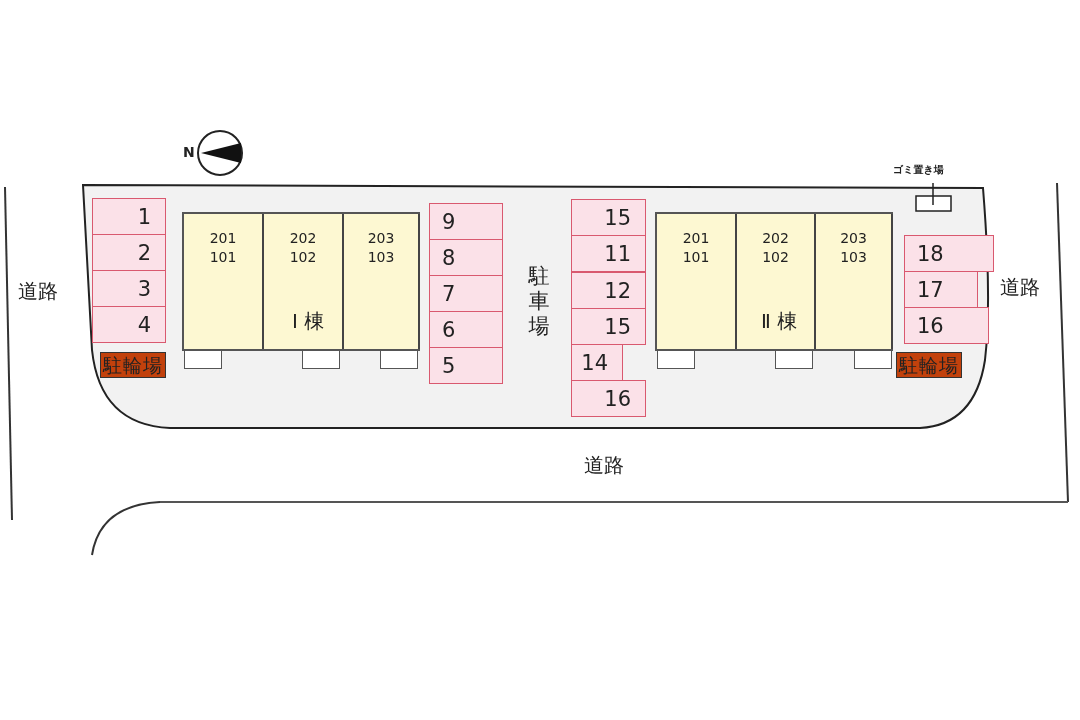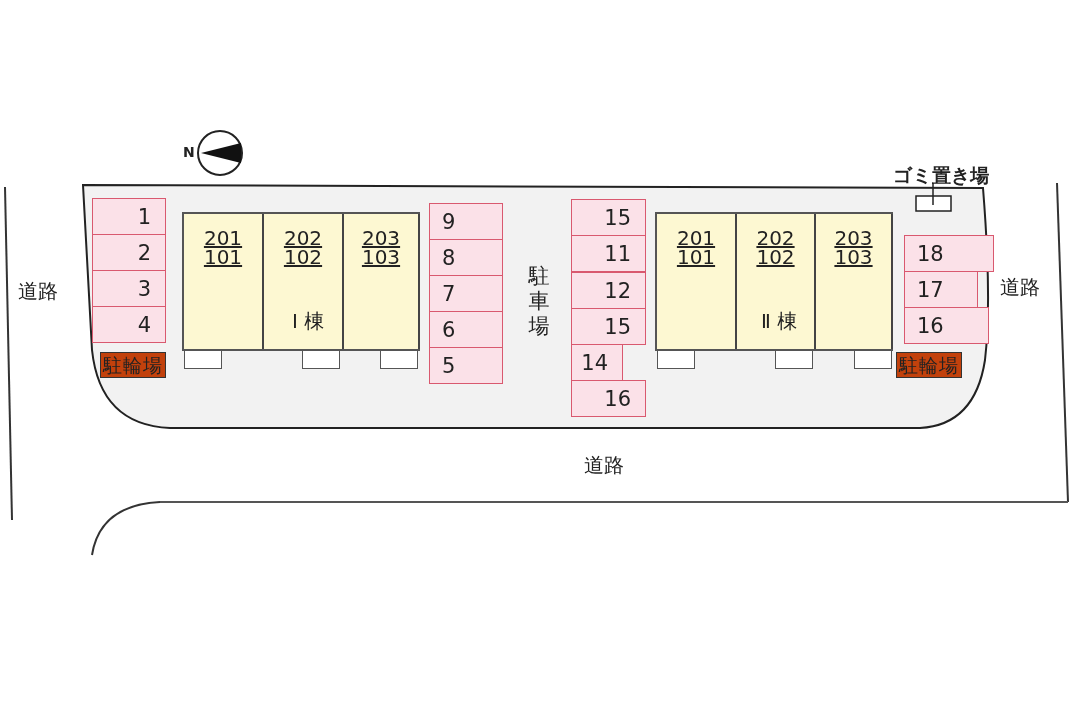--- a/index.html
+++ b/index.html
@@ -7,21 +7,21 @@
          font-family:"DejaVu Sans", "Liberation Sans", sans-serif; color:#222; }
   .abs { position:absolute; }
   svg.base { position:absolute; left:0; top:0; }
   .lot { position:absolute; background:#fbe1e8; border:1.5px solid #d9596f; box-sizing:border-box;
          font-size:21px; color:#222; display:flex; align-items:center; }
   .lot.r { justify-content:flex-end; padding-right:14px; }
   .lot.l { justify-content:flex-start; padding-left:12px; }
   .bldg { position:absolute; background:#fdf8d2; border:2px solid #555; box-sizing:border-box; }
   .unit { position:absolute; top:0; bottom:0; border-right:2px solid #444; box-sizing:border-box; }
   .unit:last-child { border-right:none; }
-  .unum { position:absolute; left:0; right:0; text-align:center; font-size:20px; line-height:19px; top:15px;text-decoration:underline; }
+  .unum { position:absolute; left:0; right:0; text-align:center; font-size:14px; line-height:19px; top:15px; }
   .blabel { position:absolute; font-size:20px; }
   .bike { position:absolute; border:1.5px solid #333; background:#c2410c; font-size:19px; line-height:24px;
           padding:0 2px; letter-spacing:1px; }
   .step { position:absolute; width:38px; height:18px; background:#fff; border:1.5px solid #555; border-top:none; box-sizing:border-box; }
   .road { position:absolute; font-size:20px; }
   .vtext { position:absolute; font-size:21px; line-height:25px; width:22px; text-align:center; }
 </style>
 </head>
 <body>
 
@@ -52,21 +52,21 @@
     <path d="M815,284 L840,284 L840,298 L826,298 L826,325 L833,330 L833,350"></path>
   </g>
 </svg>
 
 <div class="abs" style="left:183px;top:144px;font-size:14px;font-weight:bold;">N</div>
 
 <div class="road" style="left:18px;top:278px;">道路</div>
 <div class="road" style="left:1000px;top:274px;">道路</div>
 <div class="road" style="left:584px;top:452px;">道路</div>
 
-<div class="abs" style="left:893px;top:163px;font-size:19px;font-weight:bold;">ゴミ置き場</div>
+<div class="abs" style="left:893px;top:163px;font-size:10px;font-weight:bold;">ゴミ置き場</div>
 
 <div>
   <div class="lot r" style="left:92px;top:198px;width:74px;height:37px;">
       <span>1</span>
     </div>
   <div class="lot r" style="left:92px;top:234px;width:74px;height:37px;">
       <span>2</span>
     </div>
   <div class="lot r" style="left:92px;top:270px;width:74px;height:37px;">
       <span>3</span>

